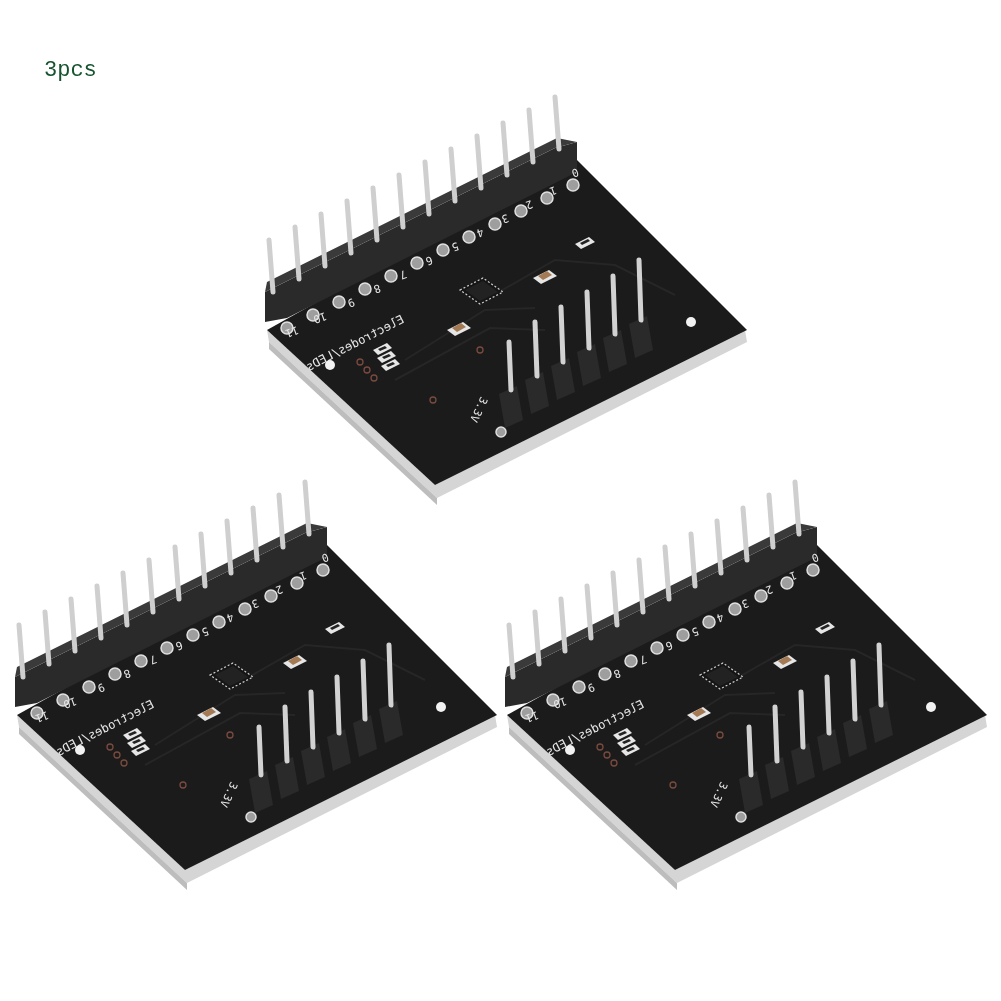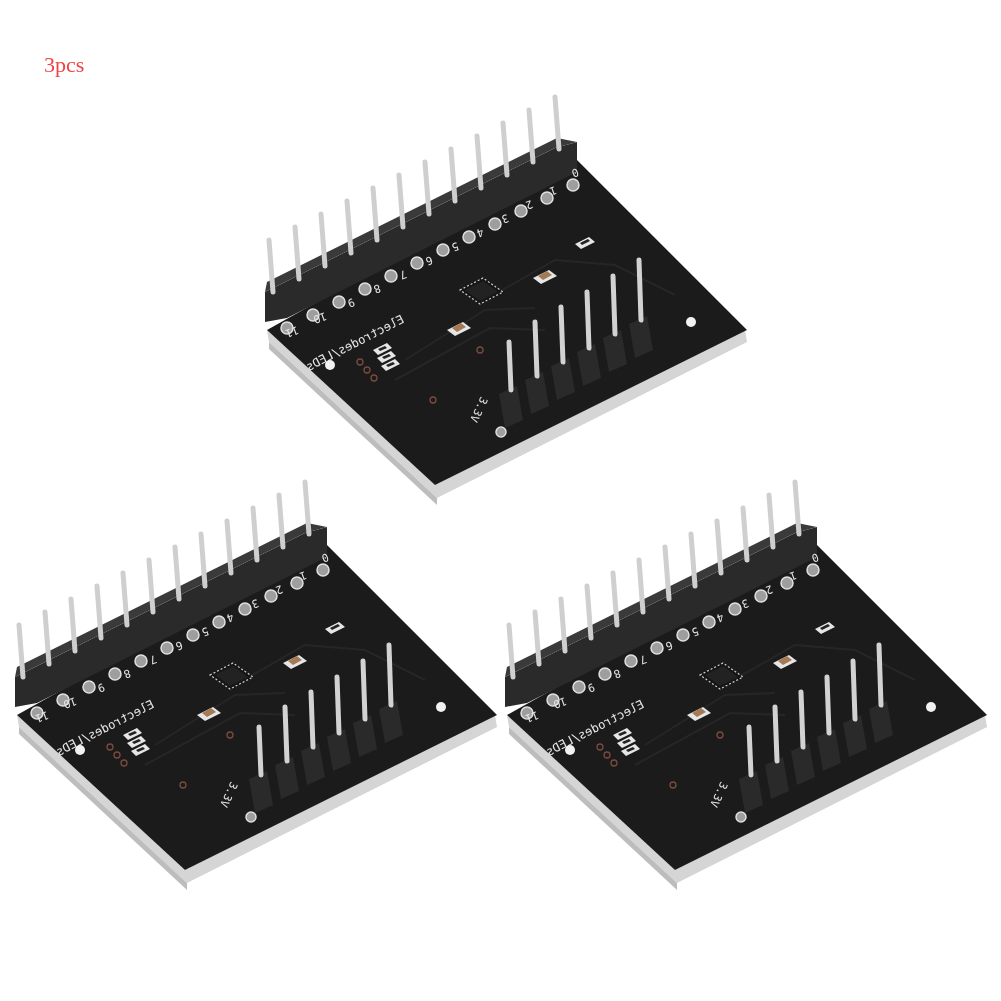--- a/index.html
+++ b/index.html
@@ -1,17 +1,17 @@
 <!DOCTYPE html>
 <html><head>
 <meta charset="utf-8">
 <style>
   html, body { margin: 0; padding: 0; background: #ffffff; }
   body { width: 1001px; height: 1001px; position: relative; overflow: hidden; font-family: "Liberation Sans", sans-serif; }
-  .caption { position: absolute; left: 44px; top: 52px; font-size: 22px; color: #ef4444; font-family: Liberation Serif, serif; }
+  .caption { position: absolute; left: 44px; top: 58px; font-size: 22px; color: #14532d; font-family: Liberation Mono, monospace; }
   svg.stage { position: absolute; left: 0; top: 0; }
   .silk { font-family: "DejaVu Sans Mono", monospace; fill: #e8e8e8; }
 </style>
 </head>
 <body>
 
 <div class="caption">3pcs</div>
 
 <svg class="stage" width="1001" height="1001" viewBox="0 0 1001 1001">
   <defs>

